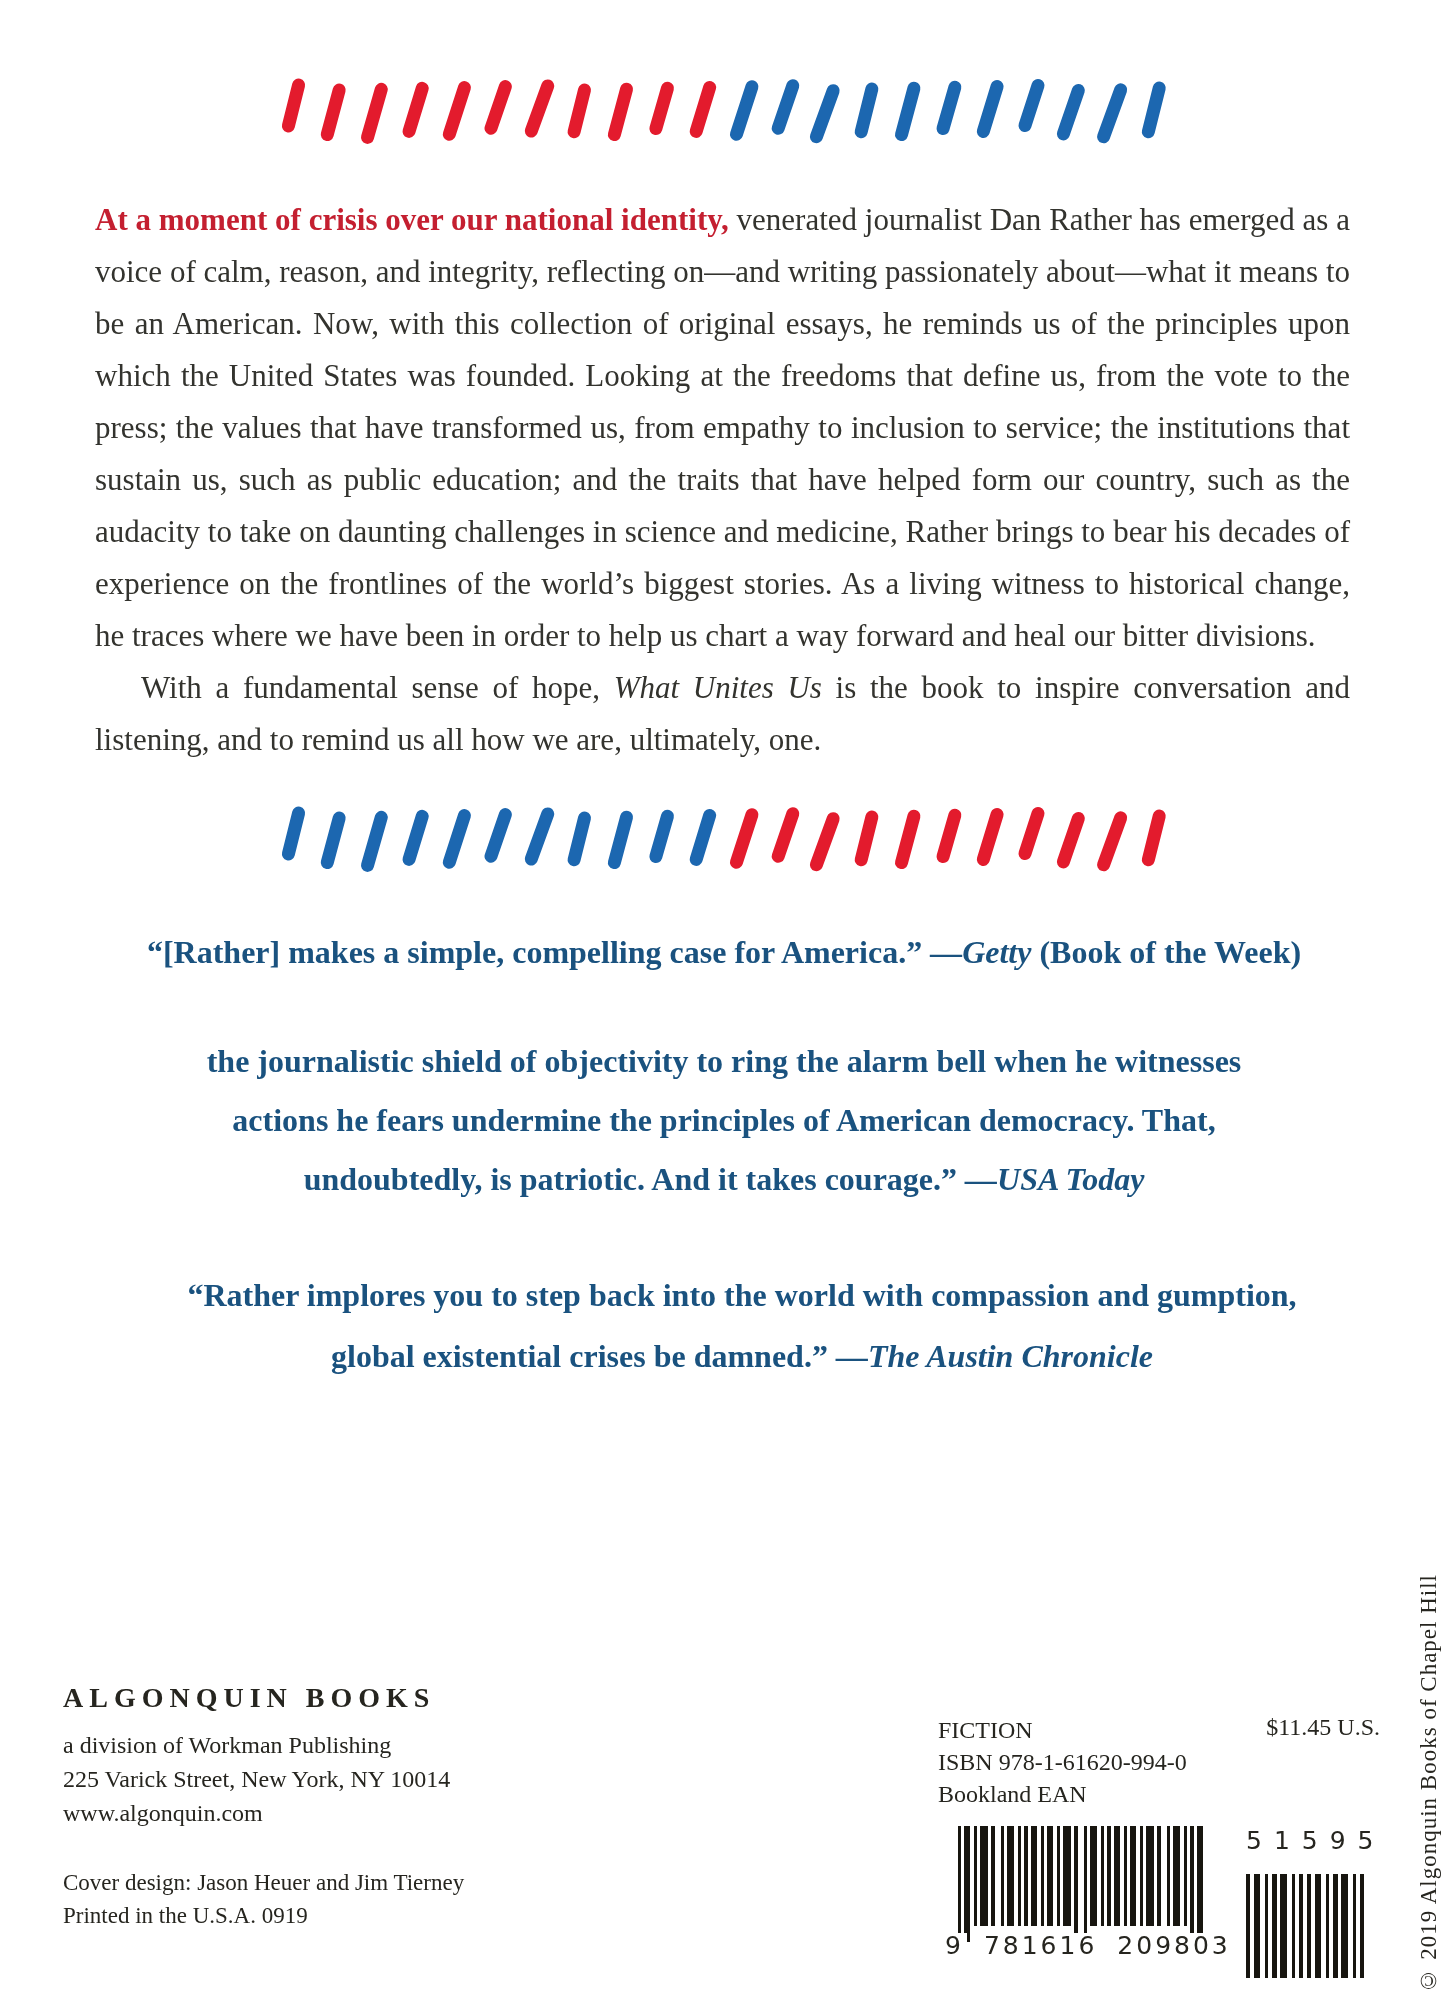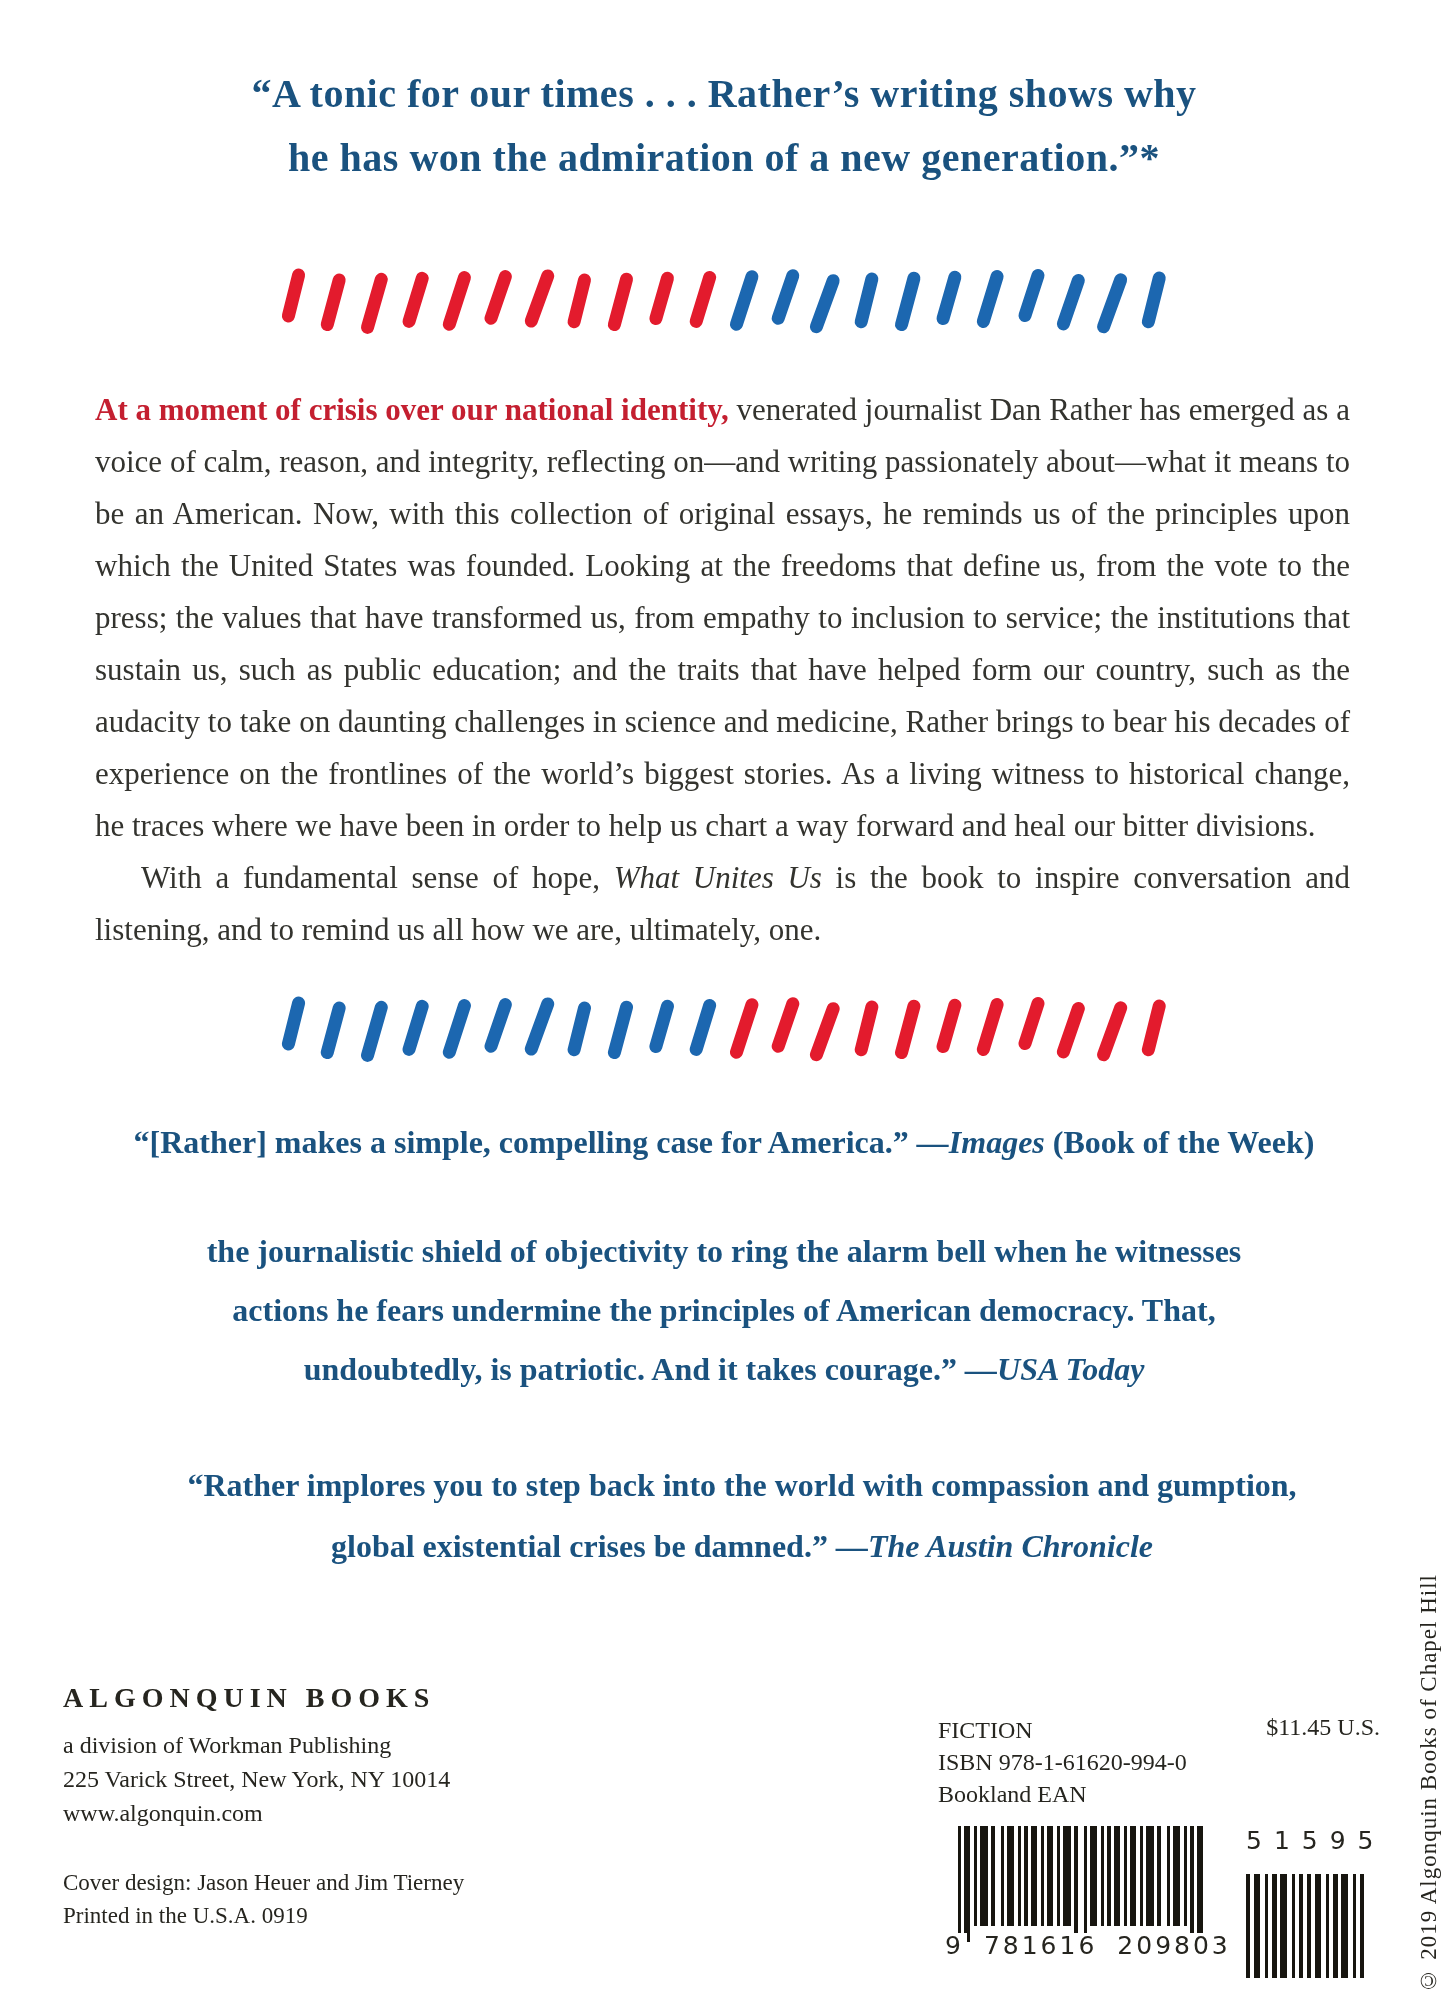--- a/index.html
+++ b/index.html
@@ -148,24 +148,20 @@
     font-size: 23px;
     color: #26251f;
     letter-spacing: 1px;
   }
 </style>
 </head>
 <body>
 
 <div class="cover">
 
-  <div class="headline">
-    <div>“A tonic for our times . . . Rather’s writing shows why</div>
-    <div>he has won the admiration of a new generation.”*</div>
-  </div>
 
   <div class="tick-band tick-band-1" id="tickband1">
       <div class="tick" style="background: rgb(227, 27, 45); height: 55px; transform: rotate(14deg) translateY(0px);"></div>
       <div class="tick" style="background: rgb(227, 27, 45); height: 59px; transform: rotate(15deg) translateY(5px);"></div>
       <div class="tick" style="background: rgb(227, 27, 45); height: 63px; transform: rotate(16deg) translateY(4px);"></div>
       <div class="tick" style="background: rgb(227, 27, 45); height: 58px; transform: rotate(17deg) translateY(3px);"></div>
       <div class="tick" style="background: rgb(227, 27, 45); height: 62px; transform: rotate(18deg) translateY(2px);"></div>
       <div class="tick" style="background: rgb(227, 27, 45); height: 57px; transform: rotate(19deg) translateY(1px);"></div>
       <div class="tick" style="background: rgb(227, 27, 45); height: 61px; transform: rotate(20deg) translateY(0px);"></div>
       <div class="tick" style="background: rgb(227, 27, 45); height: 56px; transform: rotate(14deg) translateY(5px);"></div>
@@ -209,21 +205,21 @@
       <div class="tick" style="background: rgb(227, 27, 45); height: 61px; transform: rotate(15deg) translateY(3px);"></div>
       <div class="tick" style="background: rgb(227, 27, 45); height: 56px; transform: rotate(16deg) translateY(2px);"></div>
       <div class="tick" style="background: rgb(227, 27, 45); height: 60px; transform: rotate(17deg) translateY(1px);"></div>
       <div class="tick" style="background: rgb(227, 27, 45); height: 55px; transform: rotate(18deg) translateY(0px);"></div>
       <div class="tick" style="background: rgb(227, 27, 45); height: 59px; transform: rotate(19deg) translateY(5px);"></div>
       <div class="tick" style="background: rgb(227, 27, 45); height: 63px; transform: rotate(20deg) translateY(4px);"></div>
       <div class="tick" style="background: rgb(227, 27, 45); height: 58px; transform: rotate(14deg) translateY(3px);"></div>
     </div>
 
   <div class="quote quote-people">
-    <span>“[Rather] makes a simple, compelling case for America.” </span><em>—Images</em><span> (Book of the Week)</span>
+    <span>“[Rather] makes a simple, compelling case for America.” </span><em>—Getty</em><span> (Book of the Week)</span>
   </div>
 
   <div class="quote quote-usatoday">
     <div>the journalistic shield of objectivity to ring the alarm bell when he witnesses</div>
     <div>actions he fears undermine the principles of American democracy. That,</div>
     <div><span>undoubtedly, is patriotic. And it takes courage.” </span><em>—USA Today</em></div>
   </div>
 
   <div class="quote quote-austin">
     <div>“Rather implores you to step back into the world with compassion and gumption,</div>

